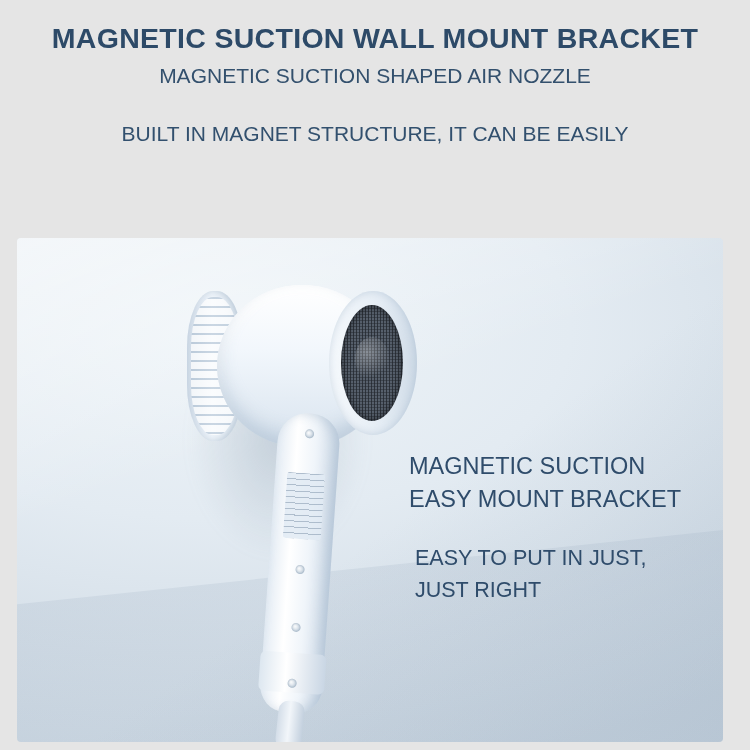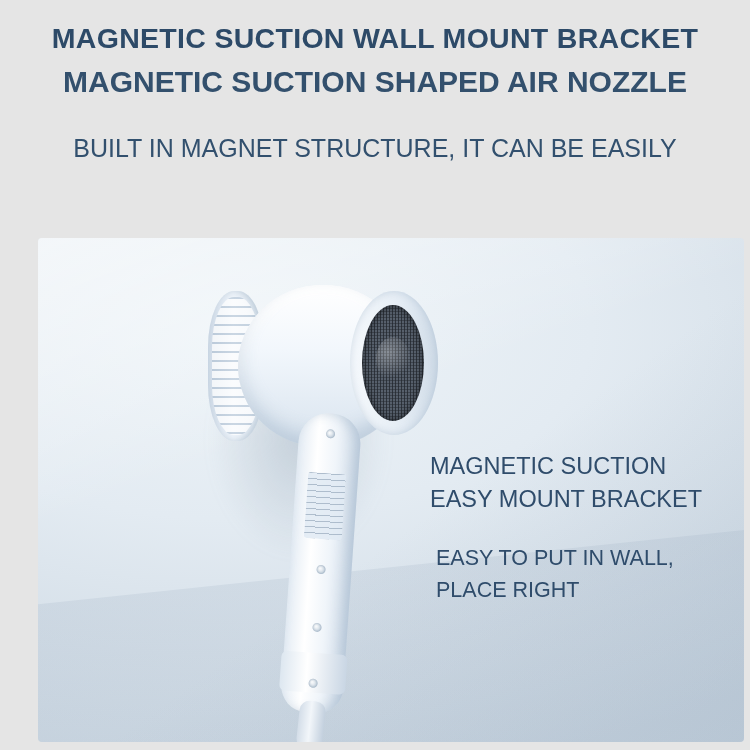--- a/index.html
+++ b/index.html
@@ -34,40 +34,40 @@
   }
   .title-main {
     font-size: 28.5px;
     letter-spacing: 0.3px;
     font-weight: bold;
     color: #2d4a68;
     line-height: 1.18;
     white-space: nowrap;
   }
   .title-sub {
-    font-size: 30px;
+    font-size: 21px;
     color: #33506d;
     line-height: 1.3;
     margin-top: 6px;
-    font-weight: bold;
+    font-weight: normal;
     white-space: nowrap;
   }
   .tagline {
     margin-top: 30px;
-    font-size: 25px;
+    font-size: 21px;
     color: #32506e;
     line-height: 1.42;
     font-weight: normal;
   }
   .tagline div { white-space: nowrap; }
 
   
   .photo {
     position: absolute;
-    left: 38px;
+    left: 17px;
     top: 238px;
     width: 706px;
     height: 504px;
     border-radius: 4px;
     overflow: hidden;
     background:
       radial-gradient(120% 90% at 28% 18%, #eef4f8 0%, #e3ebf2 42%, #d6e0e9 72%, #cad6e1 100%);
   }
   
   .photo .wall-shade {
@@ -304,19 +304,19 @@
       </div>
       <div class="cord"></div>
     </div>
 
     <div class="caption">
       <div class="cap-head">
         <div>MAGNETIC SUCTION</div>
         <div>EASY MOUNT BRACKET</div>
       </div>
       <div class="cap-sub">
-        <div>EASY TO PUT IN WALL,</div>
-        <div>PLACE RIGHT</div>
+        <div>EASY TO PUT IN JUST,</div>
+        <div>JUST RIGHT</div>
       </div>
     </div>
   </div>
 
 </div>
 
 </body></html>

